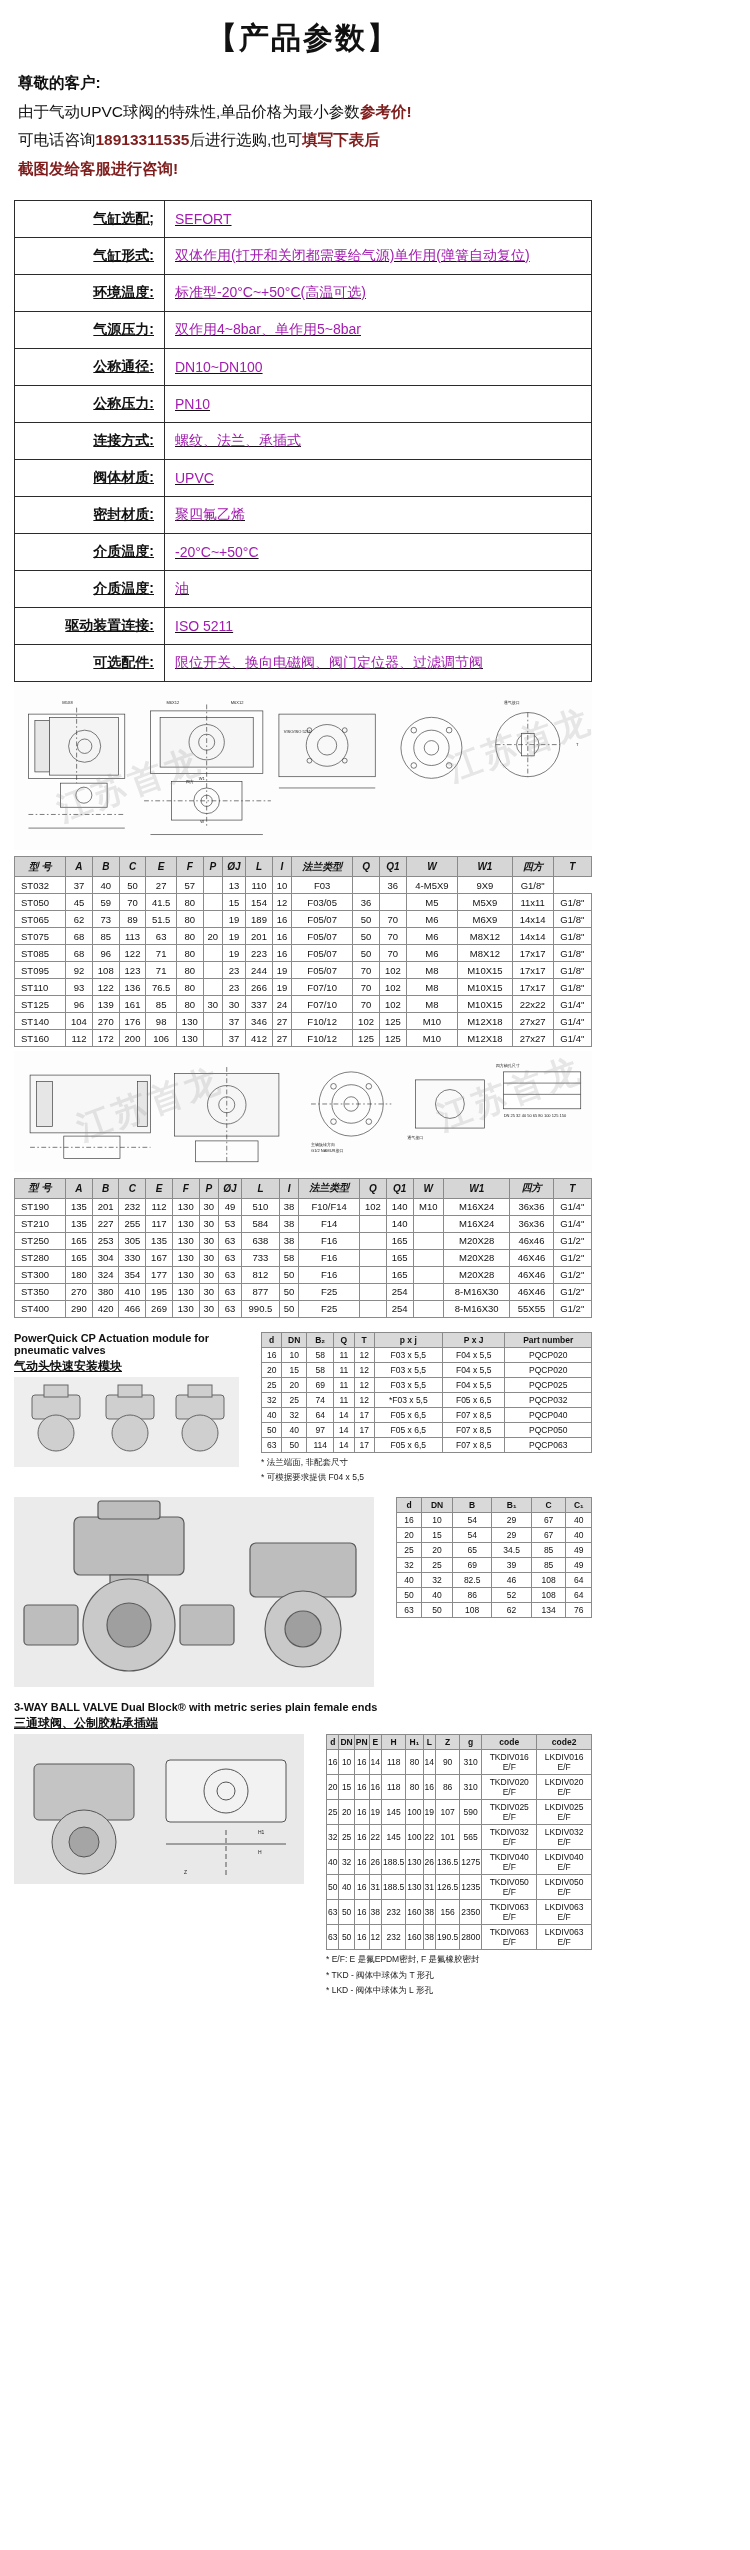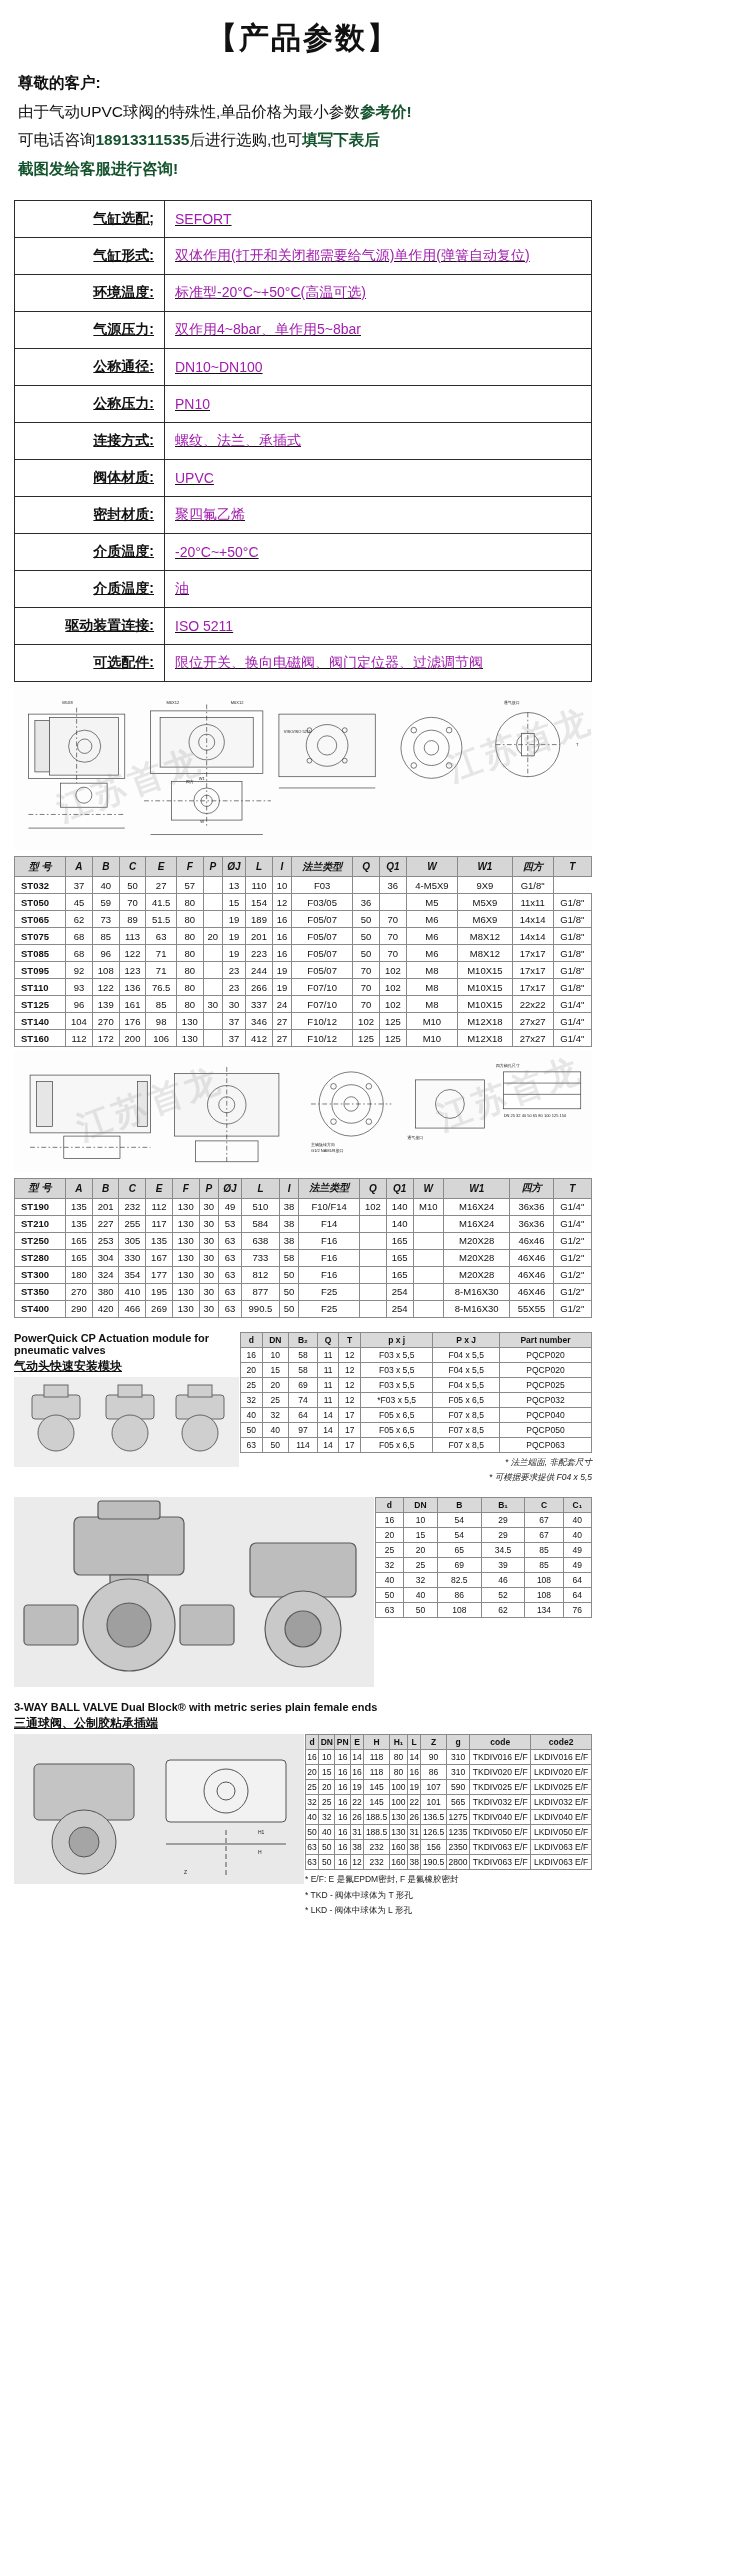--- a/index.html
+++ b/index.html
@@ -17,21 +17,21 @@
     text-align: center;
     font-size: 30px;
     font-weight: bold;
     letter-spacing: 2px;
     padding: 18px 0 10px 0;
   }
 
   
   .intro { font-size: 15.5px; line-height: 1.85; padding: 0 4px 12px 4px; }
   .intro .lead { font-weight: bold; }
-  .hl-red { color: #14532d; font-weight: bold; }
+  .hl-red { color: #7f1d1d; font-weight: bold; }
 
   
   table.spec { width: 100%; border-collapse: collapse; margin-top: 4px; text-decoration: underline; }
   table.spec td {
     border: 1px solid #2b2b2b;
     font-size: 14px;
     padding: 9px 10px;
     vertical-align: middle;
   }
   table.spec td.k { width: 150px; font-weight: bold; text-align: right; white-space: nowrap; }
@@ -59,31 +59,31 @@
   
   table.data { width: 100%; border-collapse: collapse; margin: 6px 0 4px 0; }
   table.data th, table.data td {
     border: 1px solid #8a8a8a;
     font-size: 9.5px;
     text-align: center;
     padding: 2.5px 1px;
     font-family: "Liberation Sans", sans-serif;
   }
   table.data th { background: #d6d6d6; font-weight: bold; font-style: italic; font-size: 10px; }
-  table.data td.model { font-weight: bold; text-align: left; padding-left: 6px; }
+  table.data td.model { font-weight: normal; text-align: left; padding-left: 6px; }
 
   
   .sect { margin-top: 14px; }
   .sect-head { font-size: 11px; font-weight: bold; margin-bottom: 2px; }
   .sect-head .cn { font-size: 12px; display: block; font-weight: bold; margin-top: 2px; text-decoration: underline; }
-  .row2 { display: flex; gap: 1px; align-items: flex-start; }
+  .row2 { display: flex; gap: 22px; align-items: flex-start; }
   .row2 .left { width: 225px; flex: none; position: relative; }
   .row2 .right { flex: 1; }
   .note { font-size: 8.5px; color: #222; margin-top: 3px; line-height: 1.45; }
-  .note.r { text-align: right; font-style: italic; }
+  .note.r { text-align: left; }
 
   table.mini { width: 100%; border-collapse: collapse; }
   table.mini th, table.mini td {
     border: 1px solid #8a8a8a;
     font-size: 8.5px;
     text-align: center;
     padding: 2px 1px;
   }
   table.mini th { background: #d9d9d9; font-weight: bold; }
 

